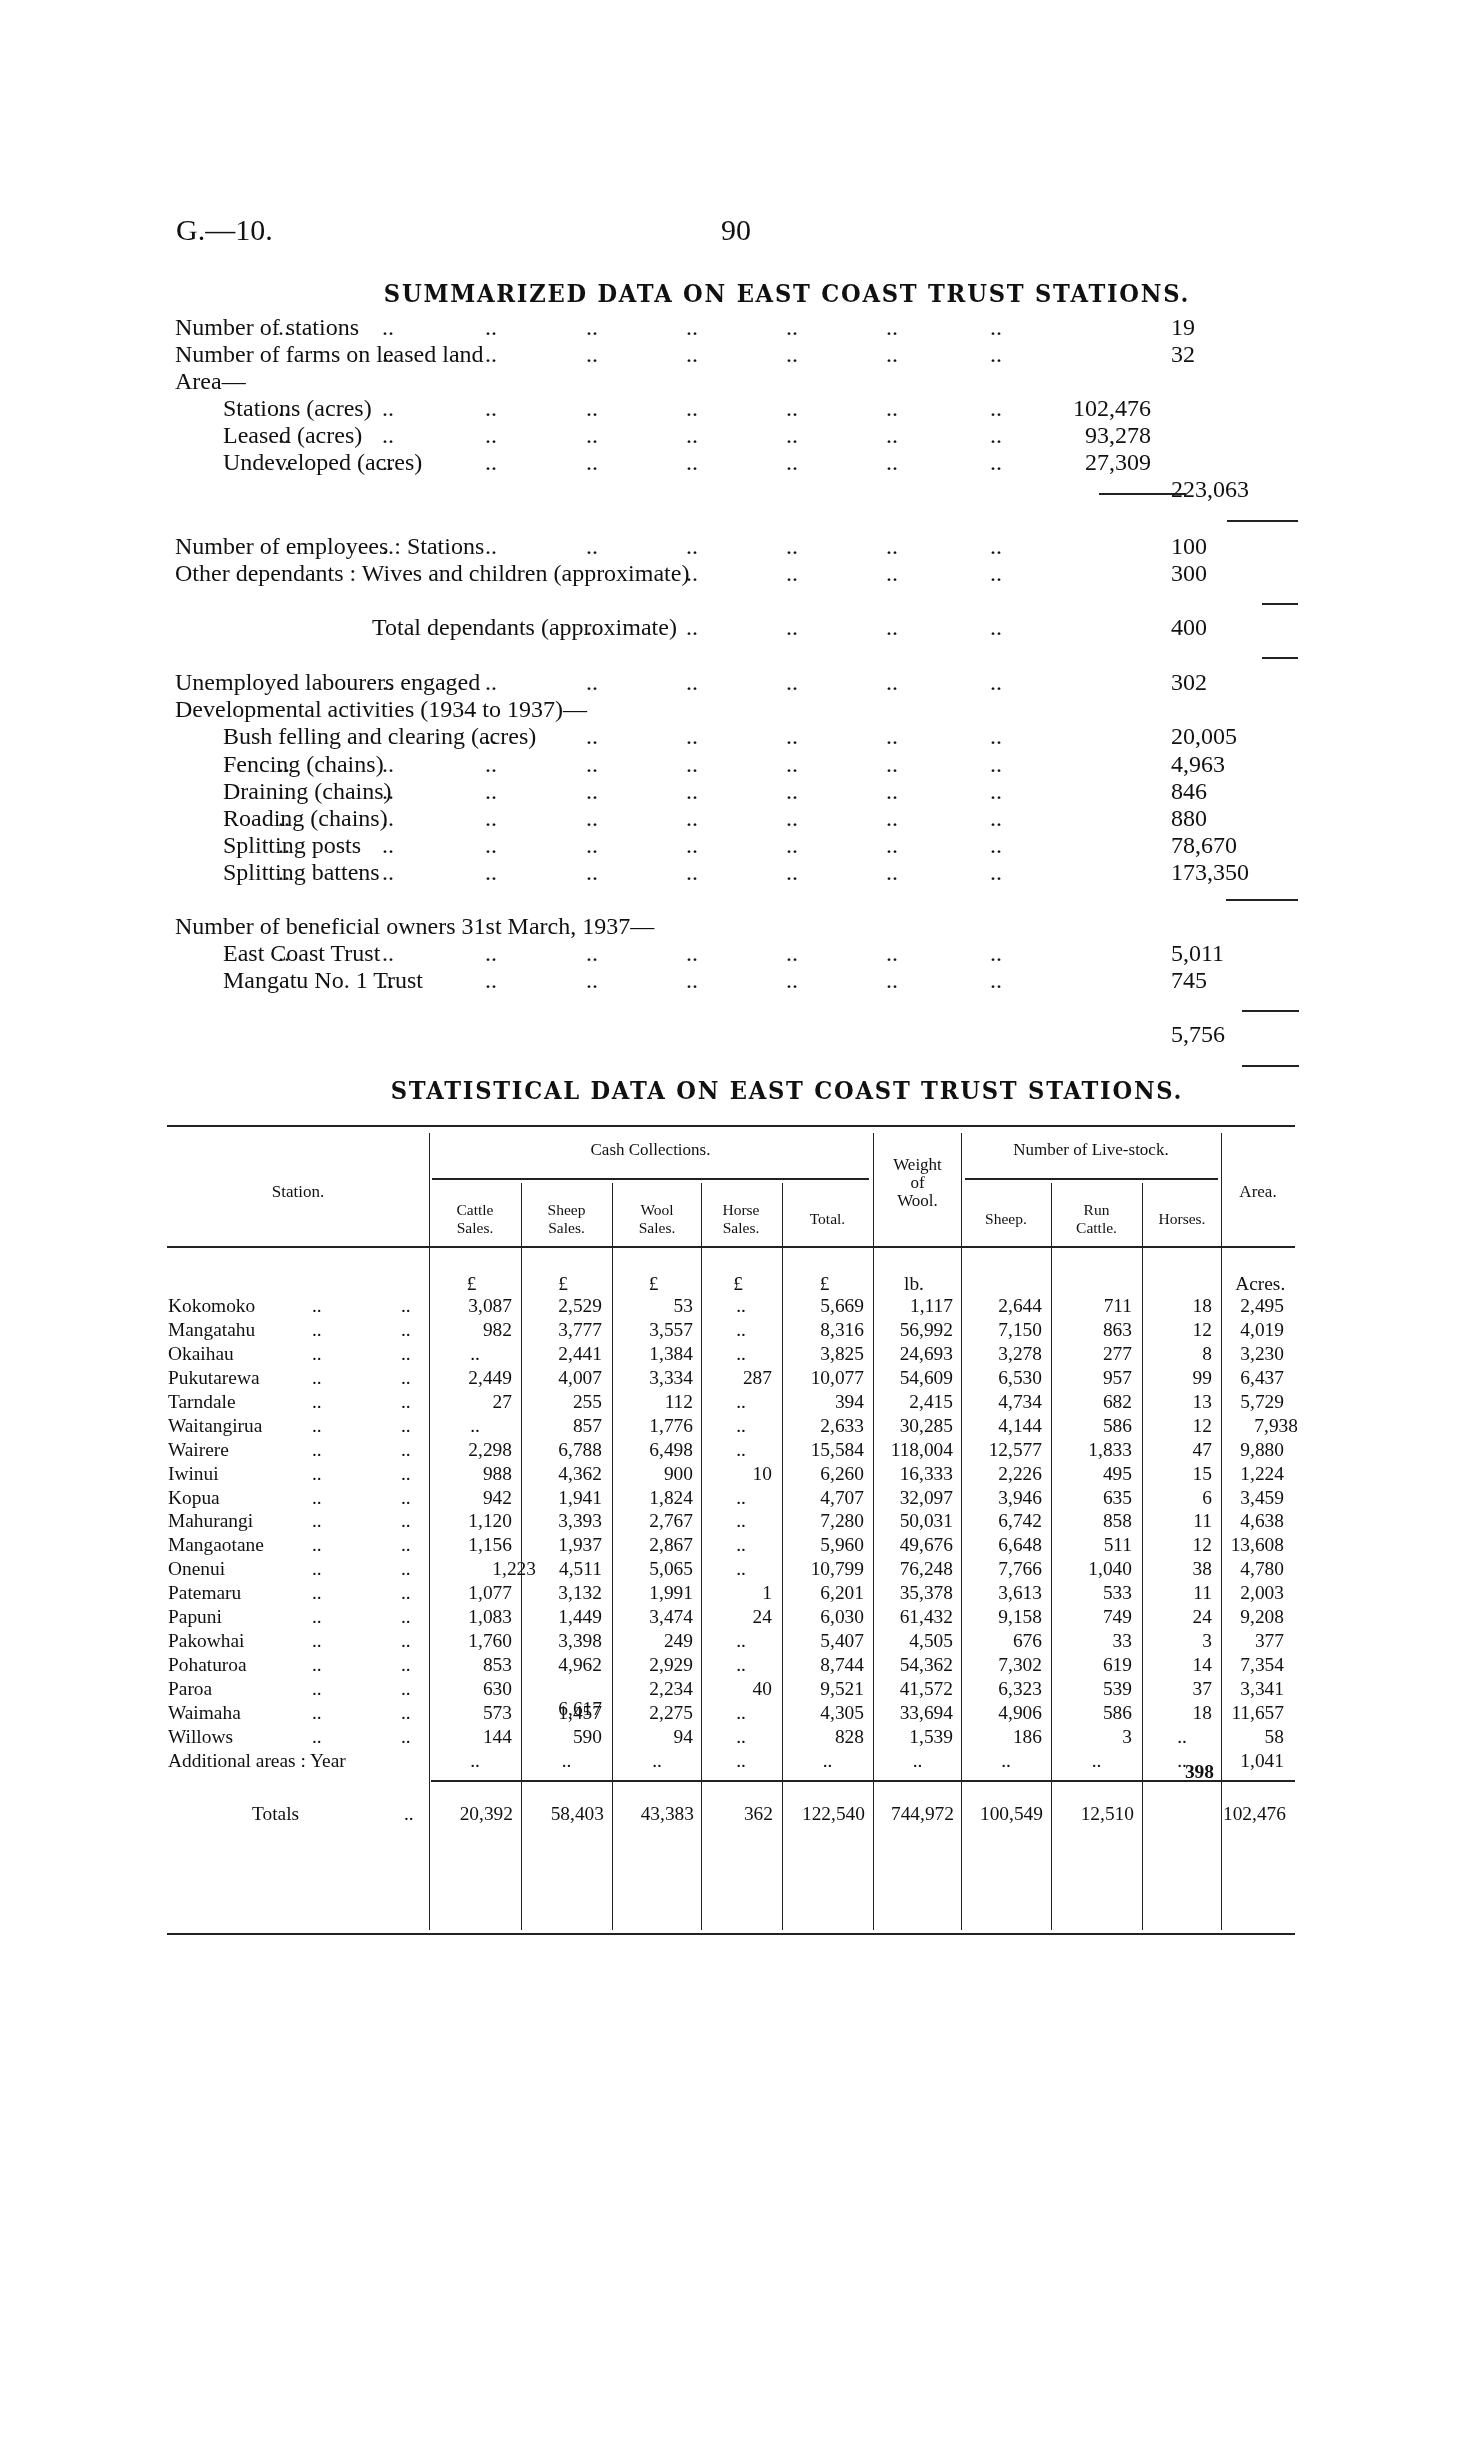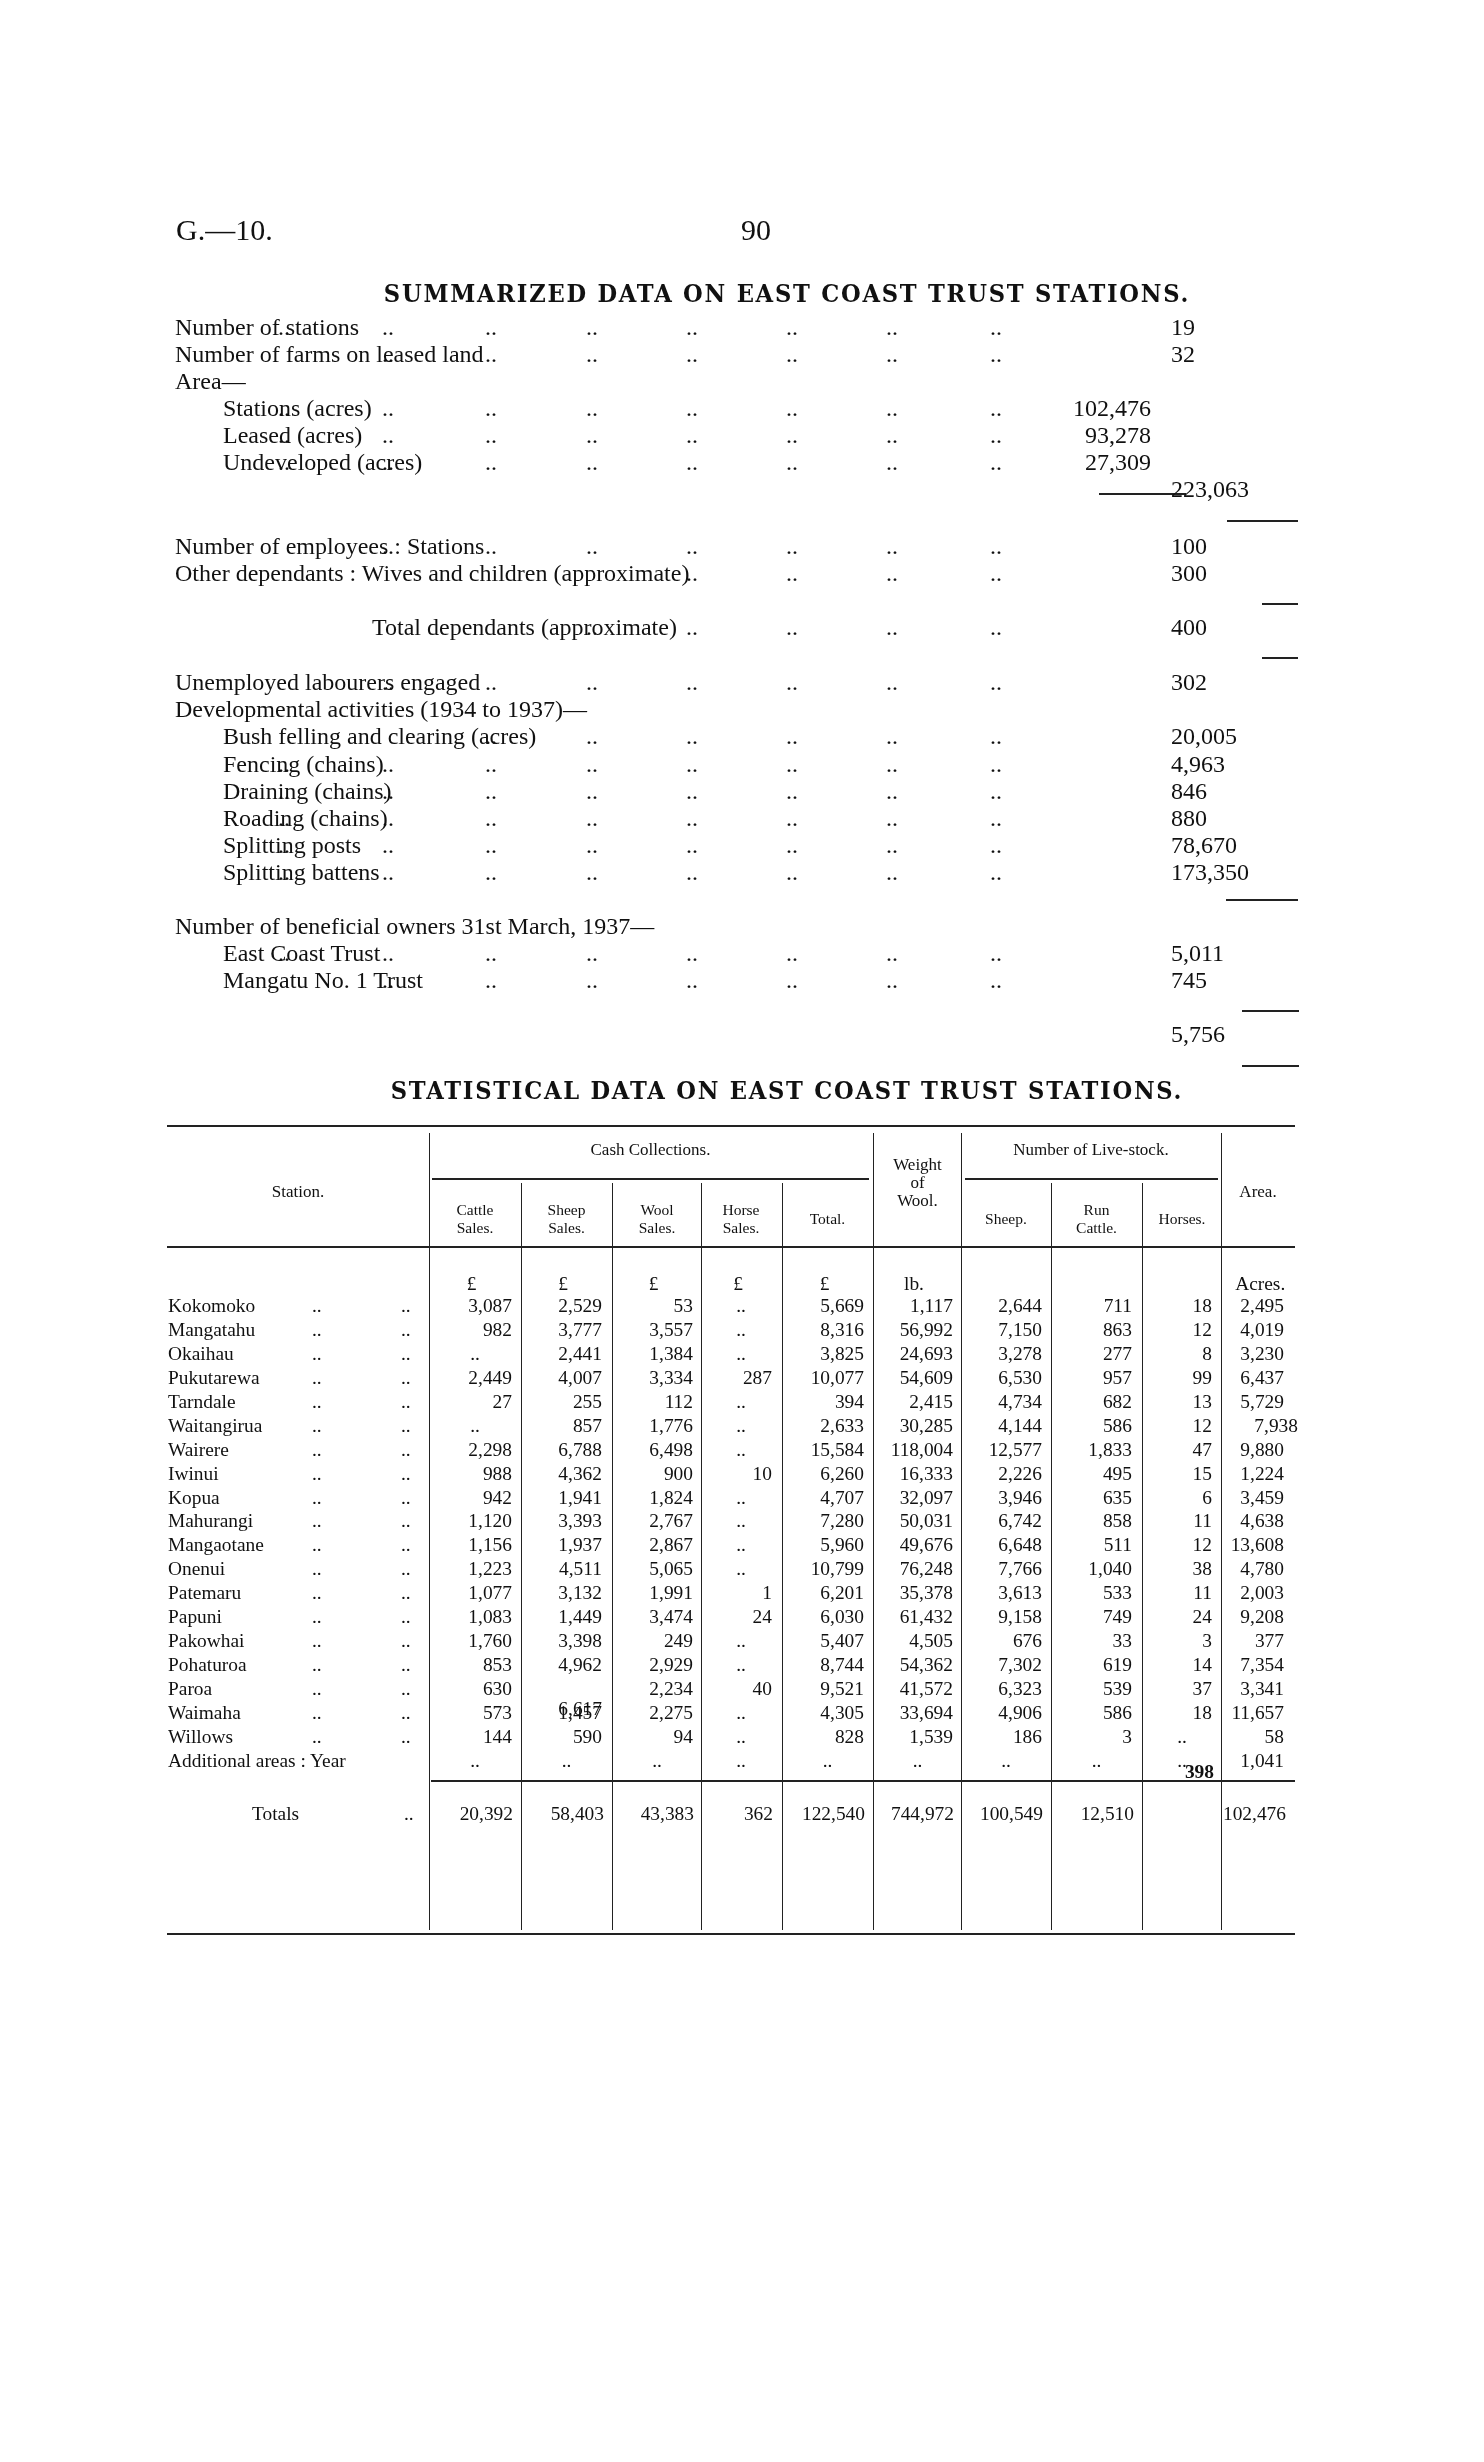--- a/index.html
+++ b/index.html
@@ -1,19 +1,19 @@
 <!DOCTYPE html>
 <html style="font-size:10.3px"><head>
 <meta charset="utf-8">
 <style>
   html, body { margin: 0; padding: 0; background: #ffffff; }
   body { width: 1484px; height: 2462px; position: relative; font-family: "DejaVu Serif", "Liberation Serif", serif; color: #111; overflow: hidden; }
   .abs { position: absolute; }
   .hdr-left { left: 176px; top: 213px; font-size: 30px; font-family: "Liberation Serif", serif; }
-  .hdr-center { left: 721px; top: 213px; font-size: 30px; font-family: "Liberation Serif", serif; margin-left: 20px; }
+  .hdr-center { left: 721px; top: 213px; font-size: 30px; font-family: "Liberation Serif", serif; }
   .title { left: 0; width: 1484px; text-align: center; font-weight: bold; font-size: 24.6px; letter-spacing: 1.9px; font-family: "DejaVu Serif", serif; transform: scaleX(0.92); }
   .t1 { top: 279px; left: 45px; }
   .t2 { top: 1076px; left: 45px; }
   .row { position: absolute; left: 175px; width: 1125px; height: 27px; font-size: 24px; font-family: "Liberation Serif", serif; line-height: 27px; }
   .row .label { position: absolute; left: 0; white-space: nowrap; }
   .row .label.i1 { left: 48px; }
   .row .label.i2 { left: 197px; }
   .row .sub { position: absolute; right: 149px; text-align: right; width: 129px; }
   .row .val { position: absolute; right: 0; width: 129px; }
   .rule { position: absolute; height: 1.9px; background: #222; }
@@ -444,21 +444,21 @@
     <div class="cell num" style="left: 782px; top: 1533px; width: 82px;">5,960</div>
     <div class="cell num" style="left: 873px; top: 1533px; width: 80px;">49,676</div>
     <div class="cell num" style="left: 961px; top: 1533px; width: 81px;">6,648</div>
     <div class="cell num" style="left: 1051px; top: 1533px; width: 81px;">511</div>
     <div class="cell num" style="left: 1142px; top: 1533px; width: 70px;">12</div>
     <div class="cell num" style="left: 1221px; top: 1533px; width: 63px;">13,608</div>
     <div></div>
     <div class="cell" style="left: 168px; top: 1557px;">Onenui</div>
     <div class="cell" style="left: 312px; top: 1557px;">..</div>
     <div class="cell" style="left: 401px; top: 1557px;">..</div>
-    <div class="cell num" style="left: 429px; top: 1557px; width: 83px;">1,223</div>
+    <div class="cell num" style="left: 429px; top: 1557px; width: 83px; padding-left: 24px;">1,223</div>
     <div class="cell num" style="left: 521px; top: 1557px; width: 81px;">4,511</div>
     <div class="cell num" style="left: 612px; top: 1557px; width: 81px;">5,065</div>
     <div class="cell" style="left: 701px; top: 1557px; width: 80px; text-align: center;">..</div>
     <div class="cell num" style="left: 782px; top: 1557px; width: 82px;">10,799</div>
     <div class="cell num" style="left: 873px; top: 1557px; width: 80px;">76,248</div>
     <div class="cell num" style="left: 961px; top: 1557px; width: 81px;">7,766</div>
     <div class="cell num" style="left: 1051px; top: 1557px; width: 81px;">1,040</div>
     <div class="cell num" style="left: 1142px; top: 1557px; width: 70px;">38</div>
     <div class="cell num" style="left: 1221px; top: 1557px; width: 63px;">4,780</div>
     <div></div>

